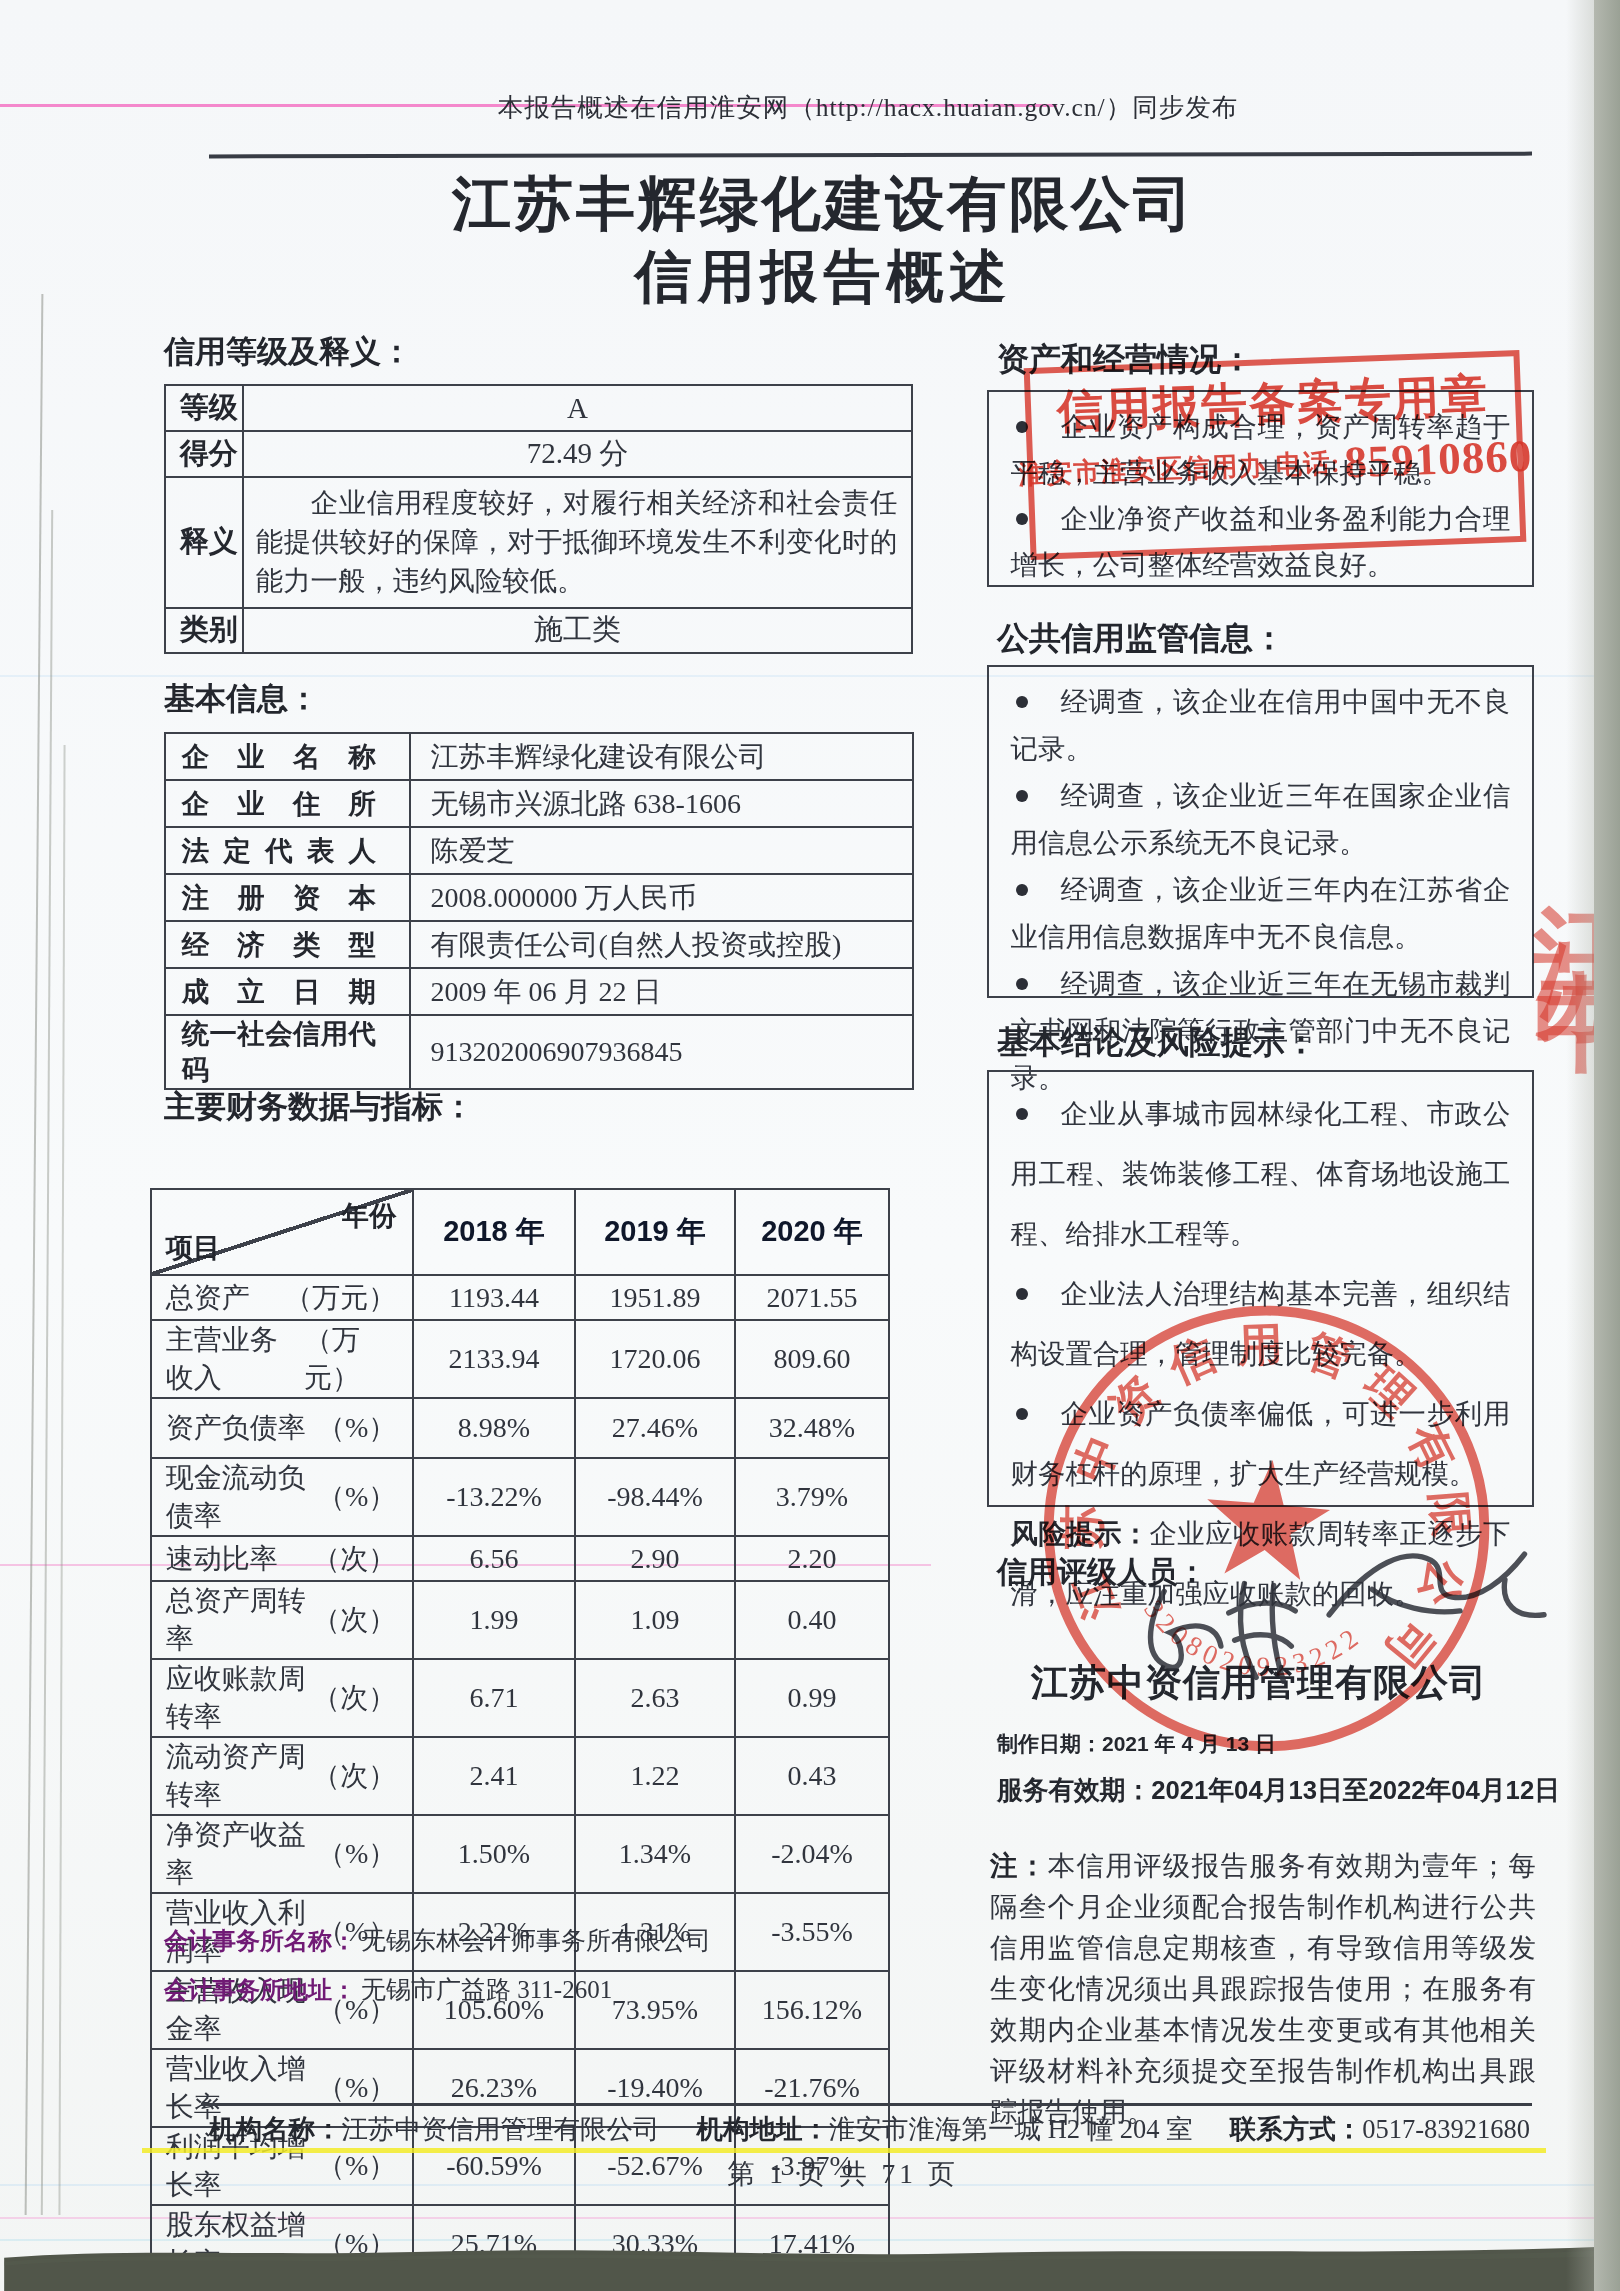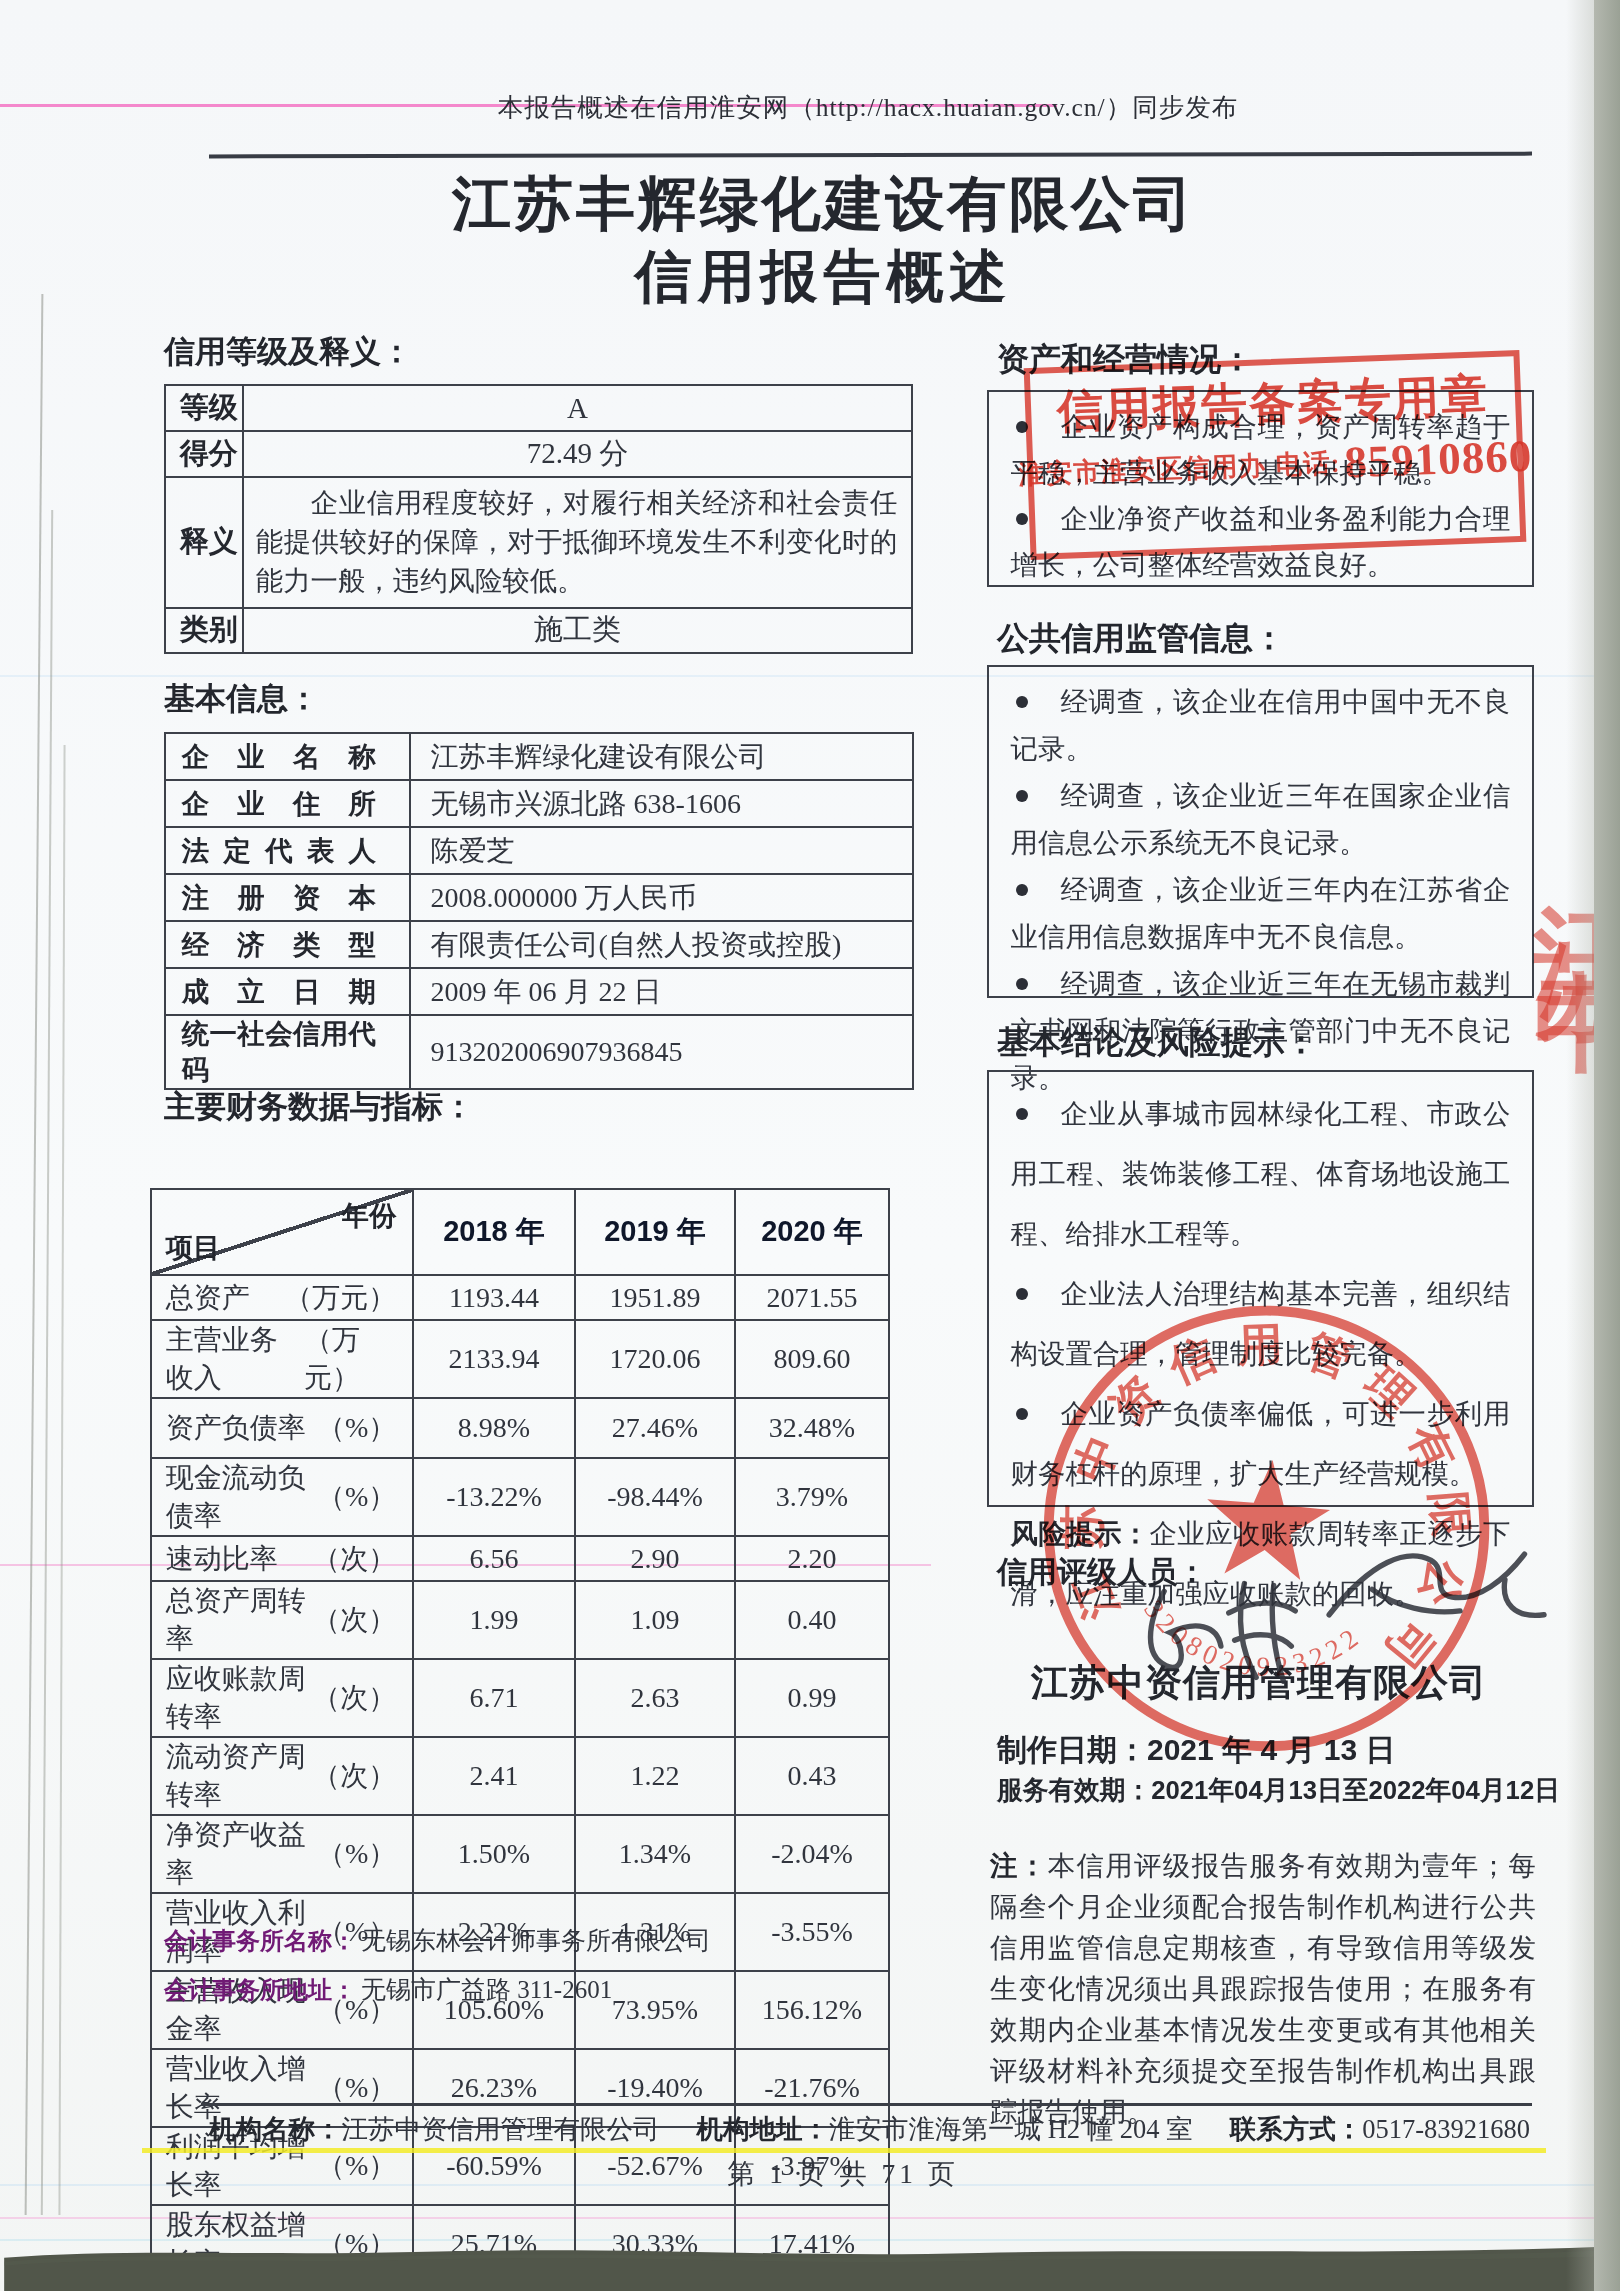--- a/index.html
+++ b/index.html
@@ -58,21 +58,21 @@
 
   
   .box{position:absolute;border:2.9px solid #3d414a;box-sizing:border-box;padding:11.8px 21.6px;font-size:27.4px;text-align:justify}
   .bullet{margin:0}
   .dotw{display:inline-block;width:49px}
   .dotw:before{content:"";display:inline-block;width:11.8px;height:11.8px;border-radius:50%;background:#2c2f37;margin-left:5.9px;vertical-align:2.9px}
   .risk .lab{font-family:"Liberation Sans","DejaVu Sans",sans-serif;font-weight:700;color:#24272e}
 
   .company-sign{left:1031px;top:1658px;font-family:"Liberation Sans","DejaVu Sans",sans-serif;font-weight:700;font-size:37px;letter-spacing:1px;color:#24272e;white-space:nowrap}
   .made-line,.valid-line{font-family:"Liberation Sans","DejaVu Sans",sans-serif;font-weight:700;color:#24272e;white-space:nowrap}
-  .made-line{left:997px;top:1730px;font-size:30px}
+  .made-line{left:997px;top:1730px;font-size:21px}
   .valid-line{left:997px;top:1772px;font-size:26.5px;transform:scaleX(.97);transform-origin:left}
   .note-p{left:990px;top:1845px;width:546px;font-size:27.4px;line-height:41px;text-align:justify;margin:0}
   .note-p .lab{font-family:"Liberation Sans","DejaVu Sans",sans-serif;font-weight:700;color:#24272e}
 
   
   .footer-row{left:209px;top:2111px;display:flex;align-items:baseline;white-space:nowrap;font-size:26.5px}
   .footer-row .lab{font-family:"Liberation Sans","DejaVu Sans",sans-serif;font-weight:700;color:#24272e}
   .footer-row .valv{margin-right:37px}
   .pageno{left:0;width:1686px;top:2156px;text-align:center;font-size:27.4px;letter-spacing:3.9px}
 

